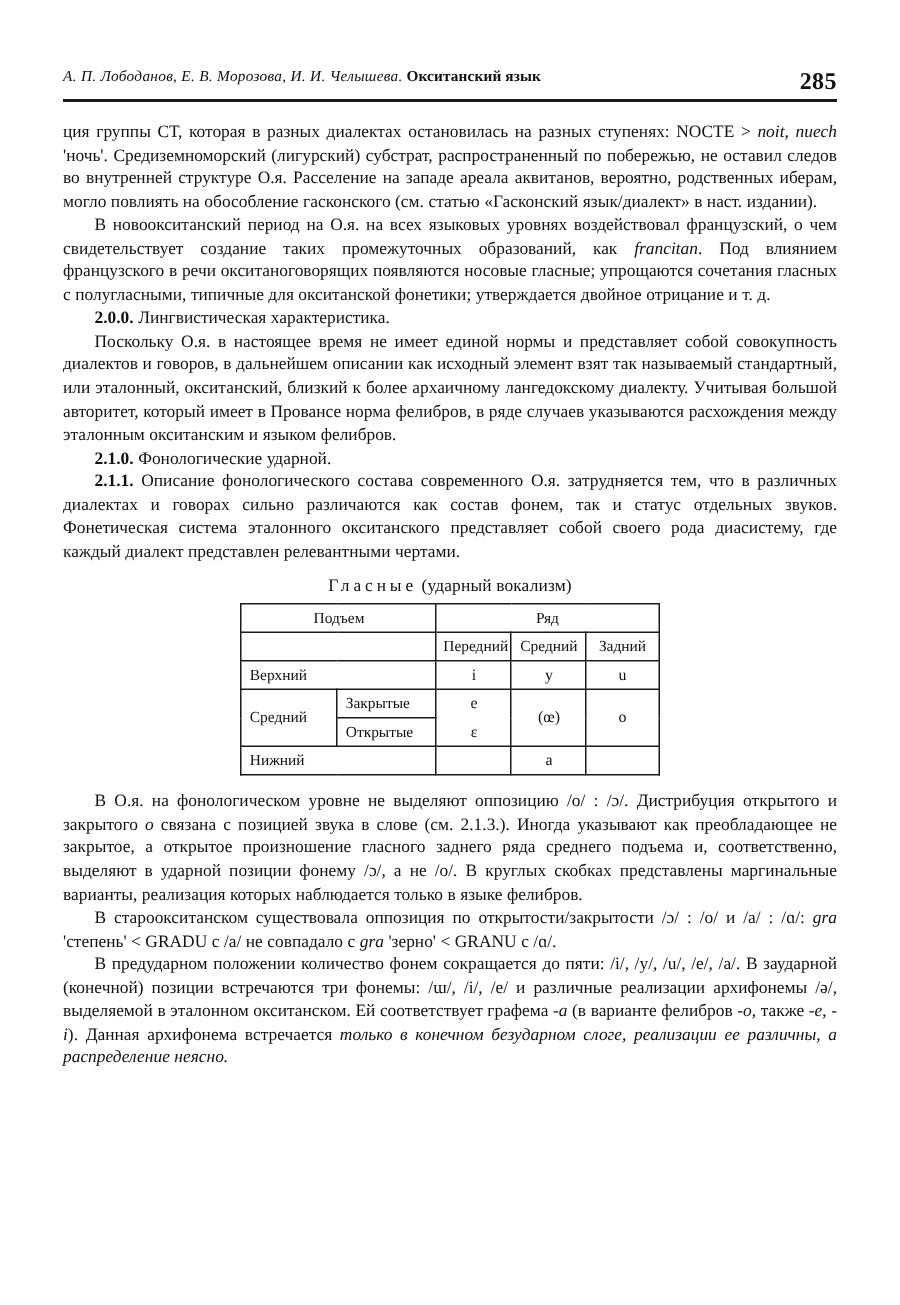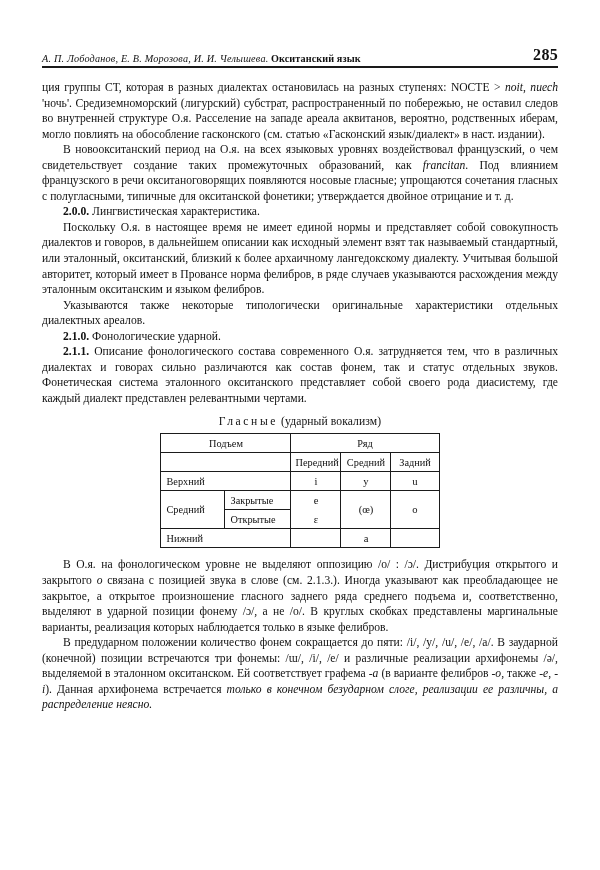--- a/index.html
+++ b/index.html
@@ -22,21 +22,21 @@
     padding: 0;
   }
 
   
   .running-head {
     position: absolute;
     left: 42px;
     right: 42px;
     top: 46px;
     display: flex;
-    align-items: flex-end;
+    align-items: flex-start;
     justify-content: space-between;
     font-size: 10.2px;
   }
   .rh-authors {
     font-style: italic;
     letter-spacing: 0.2px;
     white-space: nowrap;
   }
   .rh-title {
     font-style: normal;
@@ -141,21 +141,20 @@
 
     <p class="noindent"><span>ция группы СТ, которая в разных диалектах остановилась на разных ступенях: NOCTE &gt; </span><i>noit</i><span>, </span><i>nuech</i><span> 'ночь'. Средиземноморский (лигурский) субстрат, распространенный по побережью, не оставил следов во внутренней структуре О.я. Расселение на западе ареала аквитанов, вероятно, родственных иберам, могло повлиять на обособление гасконского (см. статью «Гасконский язык/диалект» в наст. издании).</span></p>
 
     <p><span>В новоокситанский период на О.я. на всех языковых уровнях воздействовал французский, о чем свидетельствует создание таких промежуточных образований, как </span><i>francitan</i><span>. Под влиянием французского в речи окситаноговорящих появляются носовые гласные; упрощаются сочетания гласных с полугласными, типичные для окситанской фонетики; утверждается двойное отрицание и т. д.</span></p>
 
     <p><span class="sec">2.0.0.</span><span> Лингвистическая характеристика.</span></p>
 
     <p>Поскольку О.я. в настоящее время не имеет единой нормы и представляет собой совокупность диалектов и говоров, в дальнейшем описании как исходный элемент взят так называемый стандартный, или эталонный, окситанский, близкий к более архаичному лангедокскому диалекту. Учитывая большой авторитет, который имеет в Провансе норма фелибров, в ряде случаев указываются расхождения между эталонным окситанским и языком фелибров.</p>
 
 
-    <p>Указываются также некоторые типологически оригинальные характеристики отдельных диалектных ареалов.</p>
 
     <p><span class="sec">2.1.0.</span><span> Фонологические ударной.</span></p>
 
     <p><span class="sec">2.1.1.</span><span> Описание фонологического состава современного О.я. затрудняется тем, что в различных диалектах и говорах сильно различаются как состав фонем, так и статус отдельных звуков. Фонетическая система эталонного окситанского представляет собой своего рода диасистему, где каждый диалект представлен релевантными чертами.</span></p>
 
     <div class="table-wrap">
       <div class="tbl-caption"><span class="spaced">Гласные</span> <span>(ударный вокализм)</span></div>
 
       <table class="vowels">
         <colgroup>
@@ -201,17 +200,18 @@
             <td class="phon"></td>
             <td class="phon">a</td>
             <td class="phon"></td>
           </tr>
         </tbody>
       </table>
     </div>
 
     <p><span>В О.я. на фонологическом уровне не выделяют оппозицию /o/ : /ɔ/. Дистрибуция открытого и закрытого </span><i>o</i><span> связана с позицией звука в слове (см. 2.1.3.). Иногда указывают как преобладающее не закрытое, а открытое произношение гласного заднего ряда среднего подъема и, соответственно, выделяют в ударной позиции фонему /ɔ/, а не /o/. В круглых скобках представлены маргинальные варианты, реализация которых наблюдается только в языке фелибров.</span></p>
 
+    <p><span>В староокситанском существовала оппозиция по открытости/закрытости /ɔ/ : /o/ и /a/ : /ɑ/: </span><i>gra</i><span> 'степень' &lt; GRADU с /a/ не совпадало с </span><i>gra</i><span> 'зерно' &lt; GRANU с /ɑ/.</span></p>
 
     <p><span>В предударном положении количество фонем сокращается до пяти: /i/, /y/, /u/, /e/, /a/. В заударной (конечной) позиции встречаются три фонемы: /ɯ/, /i/, /e/ и различные реализации архифонемы /ə/, выделяемой в эталонном окситанском. Ей соответствует графема </span><i>-a</i><span> (в варианте фелибров </span><i>-o</i><span>, также </span><i>-e</i><span>, </span><i>-i</i><span>). Данная архифонема встречается </span><span class="ital-block">только в конечном безударном слоге, реализации ее различны, а распределение неясно.</span></p>
 
   </div>
 </div>
 
 </body></html>

